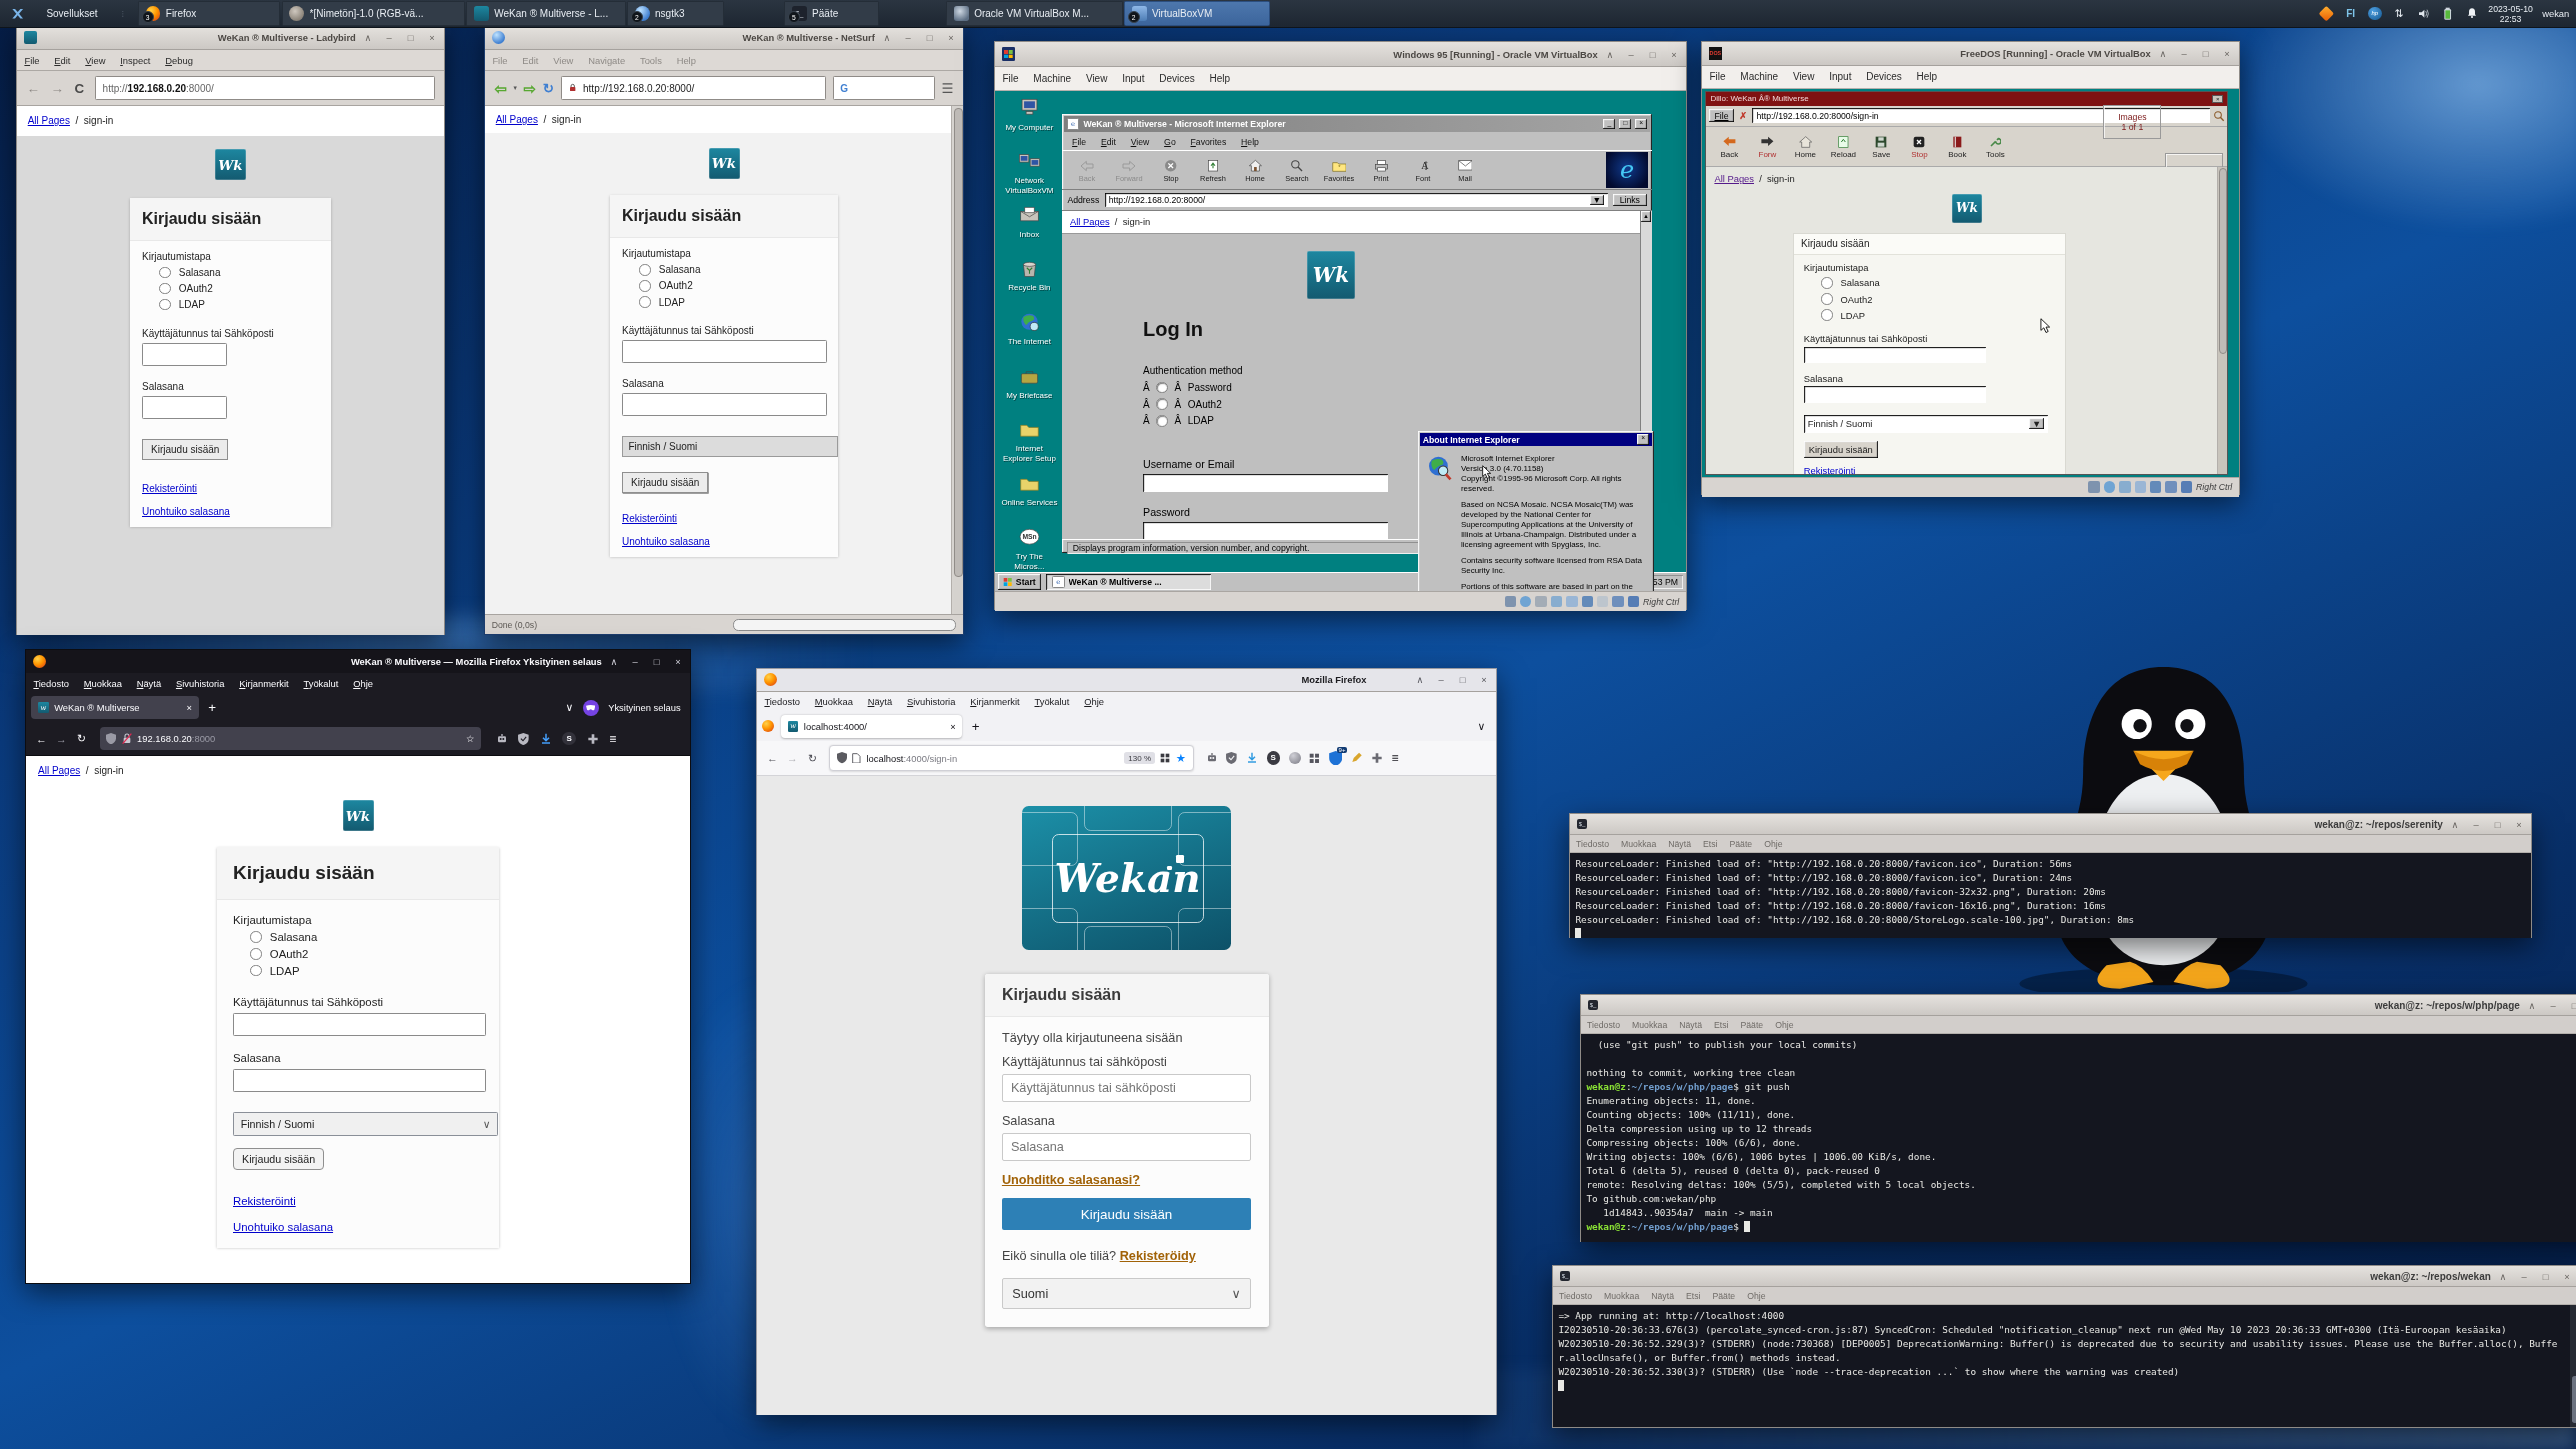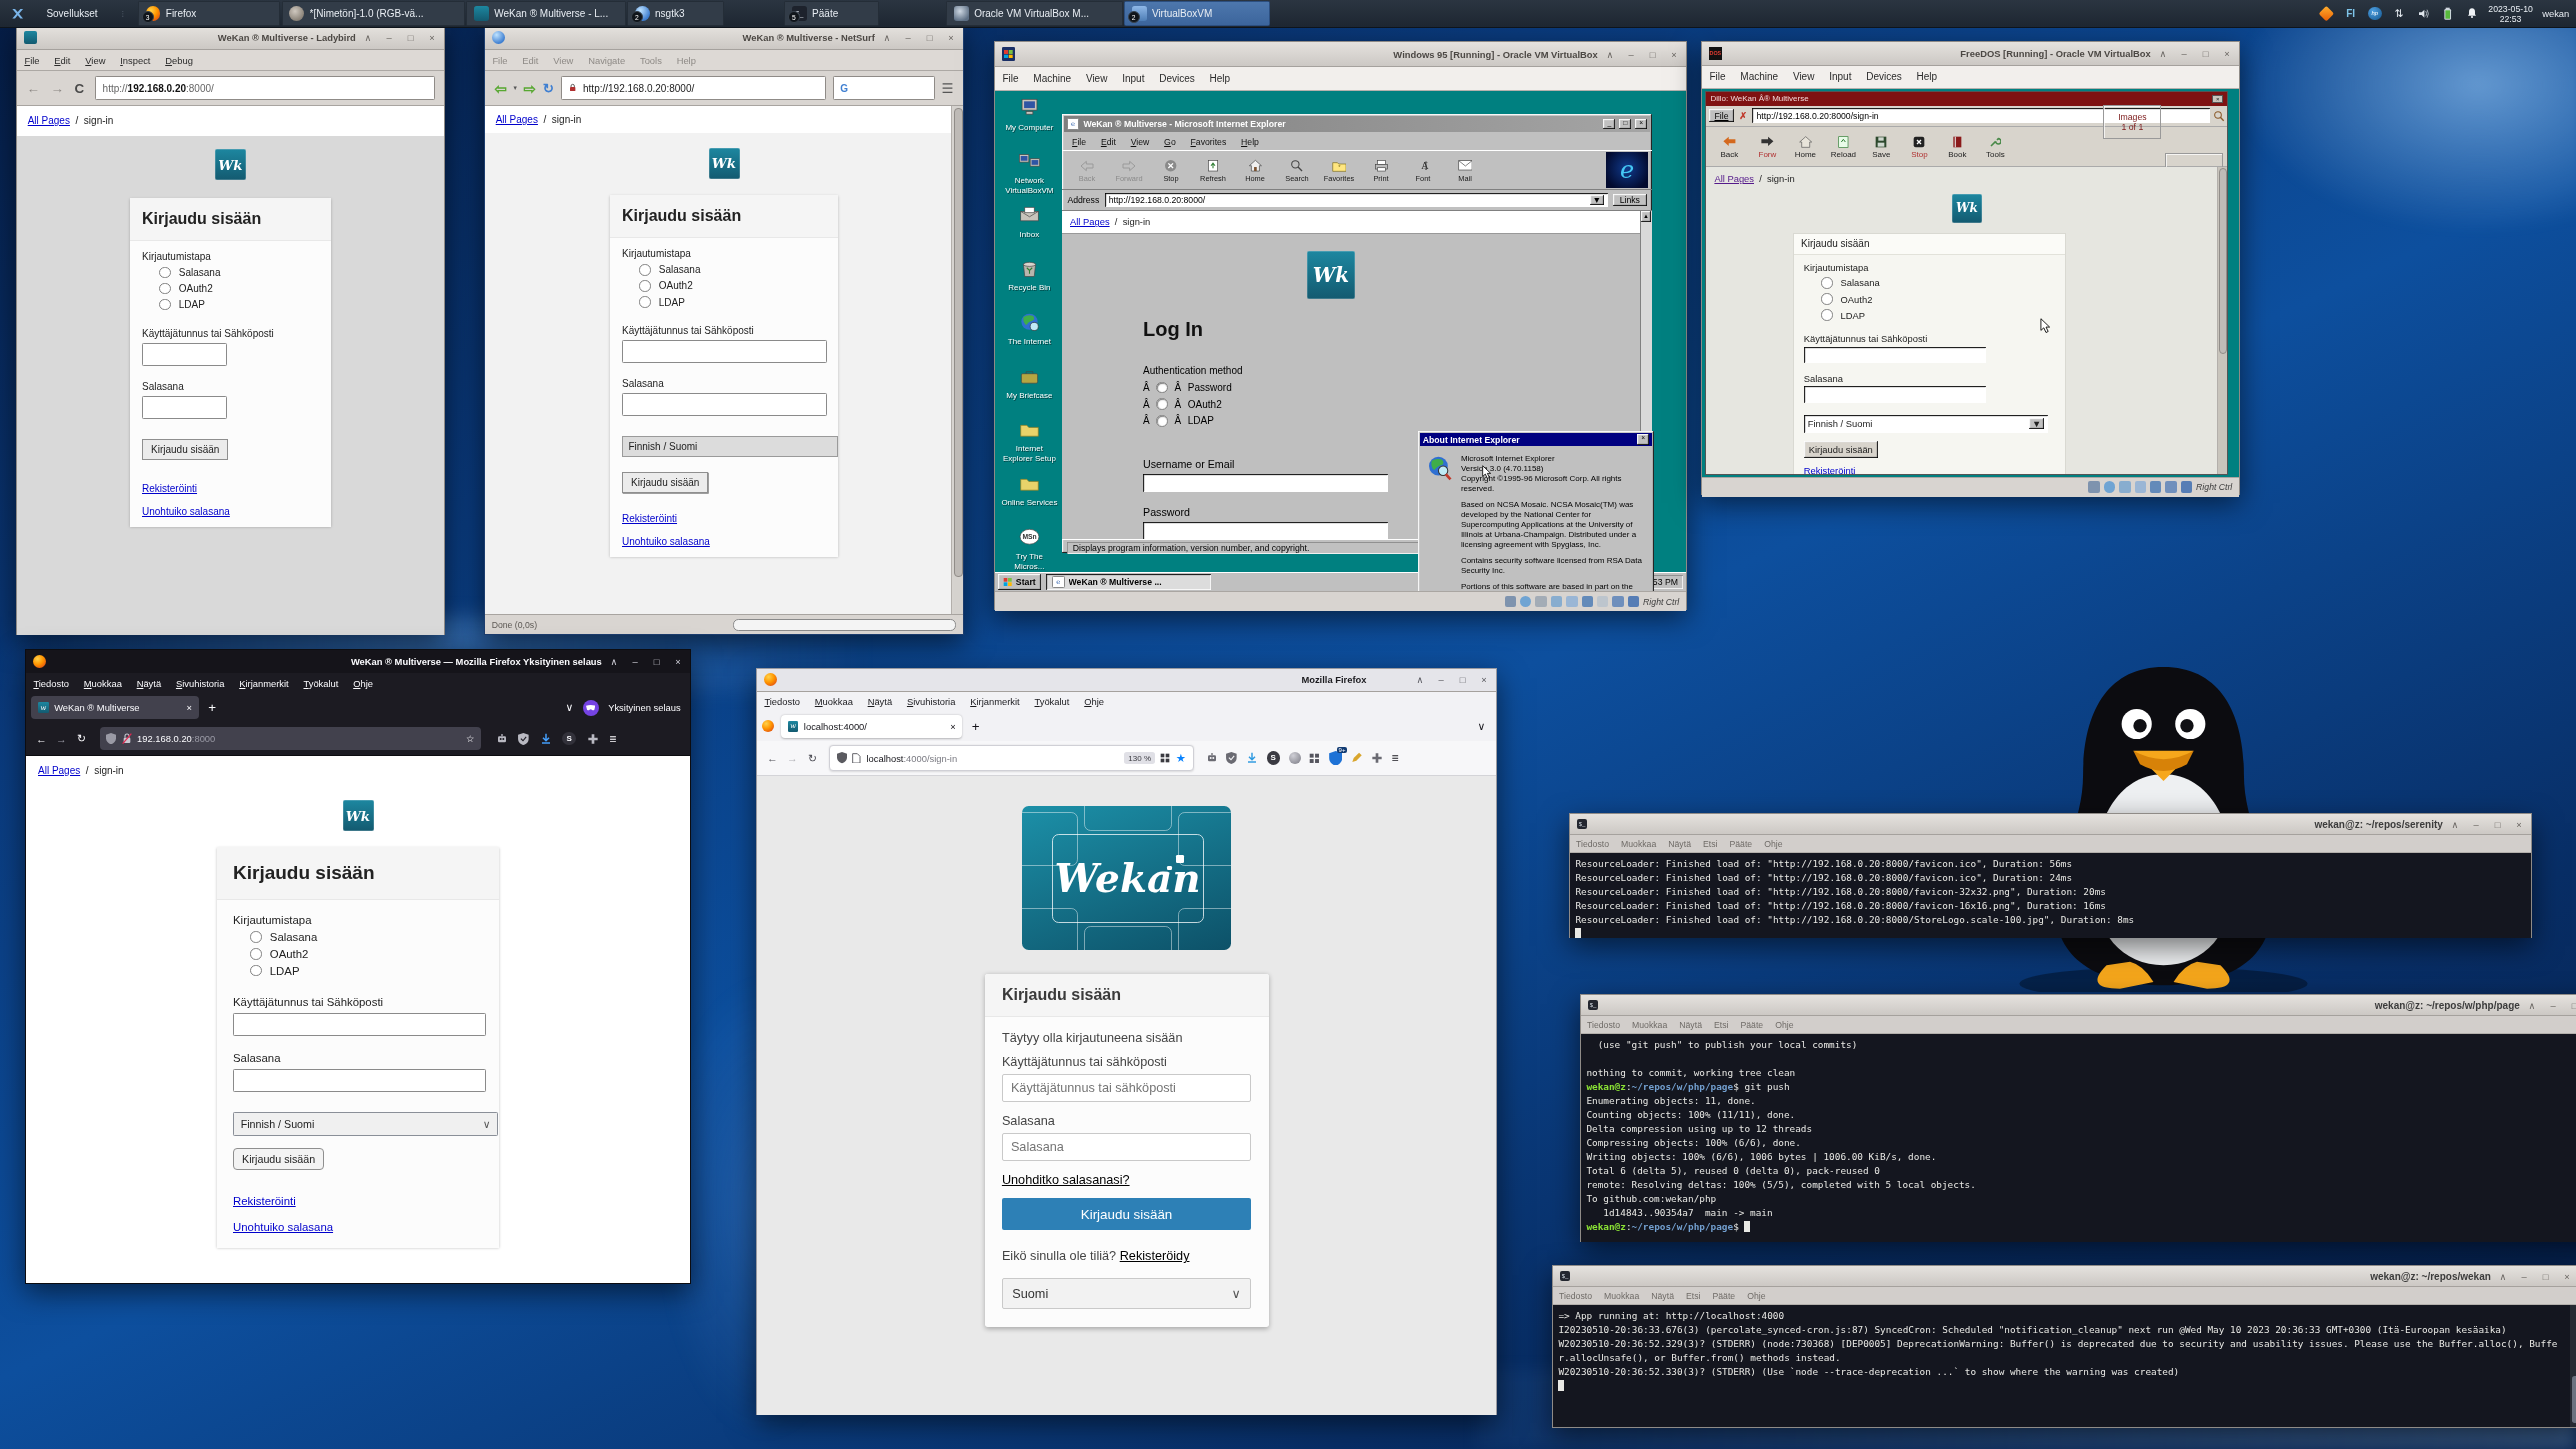--- a/index.html
+++ b/index.html
@@ -89,21 +89,21 @@
   .termwin .gtkbar .ttl{font-weight:bold;font-size:10px;color:#3c3c3c;}
   .term-menus{height:17.4px;background:#d2cecb;border-bottom:0.7px solid #b3afab;display:flex;align-items:center;font-size:8.7px;color:#6f6b67;}
   .term-menus .mi{padding:0 6px;}
   .term-body{background:#14161f;color:#e9e9e5;font-family:"DejaVu Sans Mono",monospace;
     font-size:9.4px;line-height:14px;padding:3.4px 5.4px;white-space:pre-wrap;word-break:break-all;overflow:hidden;}
   .tline{min-height:14px;}
   .seg.g{color:#8ae234;font-weight:bold;}
   .seg.b{color:#729fcf;font-weight:bold;}
   .seg.cur{background:#e9e9e5;color:#14161f;}
 
-  .grn{color:#000000;text-decoration:underline;}
+  .grn{color:#a16207;text-decoration:underline;font-weight:bold;}
   .vbstatus{display:flex;align-items:center;justify-content:flex-end;gap:4px;background:#d8d4d0;border-top:0.7px solid #aaa6a2;padding:0 6.7px;font-size:8.7px;color:#3c3c3c;font-style:italic;}
   .vbic{width:11.4px;height:11.4px;border-radius:2px;opacity:.85;}
 </style>
 </head>
 <body>
 
 <div id="desktop">
 
   <div class="streak" style="left:0;top:617px;width:872px;height:74px;background:linear-gradient(90deg,rgba(120,185,255,.0),rgba(140,200,255,.28),rgba(120,185,255,0));filter:blur(9.4px);"></div>
   <div class="streak" style="left:1476px;top:1369px;width:1100px;height:81px;background:linear-gradient(90deg,rgba(120,185,255,.05),rgba(150,205,255,.35));filter:blur(8px);"></div>

